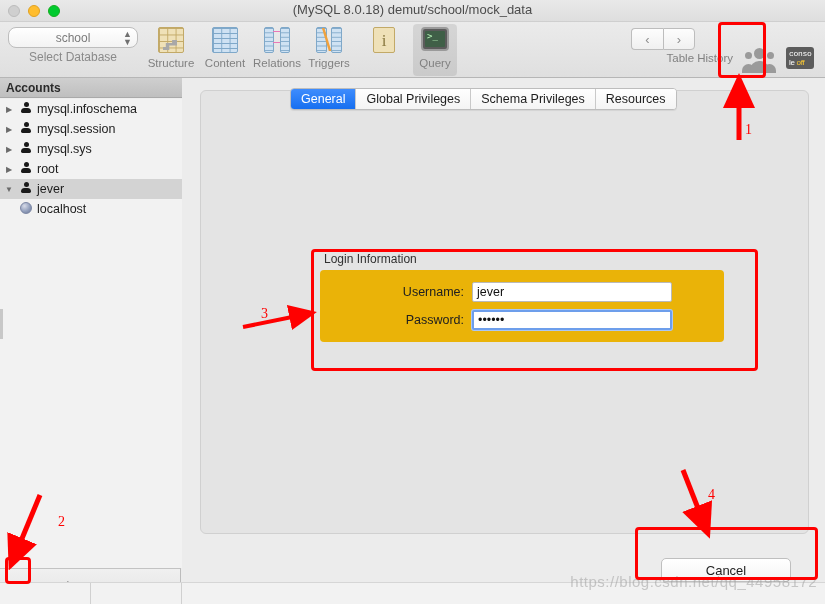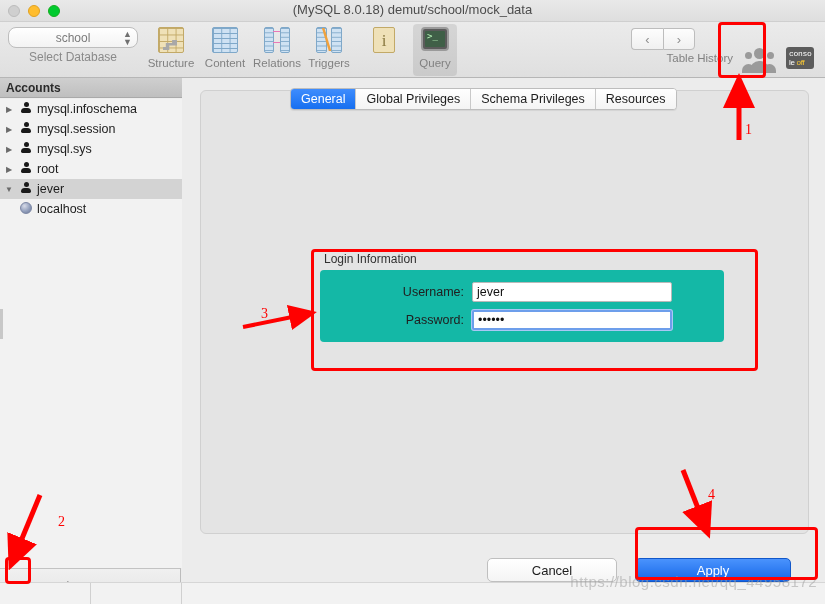--- a/index.html
+++ b/index.html
@@ -168,21 +168,21 @@
   .tab { padding: 8px 10px; height: 100%; display: flex; align-items: center;
              font-size: 12.5px; color: #1d1d1d; border-right: 1px solid #c9c9c9;
              background: linear-gradient(#fefefe,#f4f4f4); }
   .tab:last-child { border-right: none; }
   .tab.active { background: linear-gradient(#3f8dfd,#166ff0); color: #fff; }
 
   
   .loginbox { position: absolute; left: 128px; top: 174px; width: 440px; height: 110px; }
   .login-title { position: absolute; left: 14px; top: 0px; font-size: 12px; color: #303030; }
   .login-inner { position: absolute; left: 10px; top: 18px; right: 26px; height: 72px;
-             background: #14b8a6; border-radius: 4px; }
+             background: #eab308; border-radius: 4px; }
   .frow { position: absolute; left: 0; width: 100%; height: 24px; display: flex; align-items: center; }
   .frow .flabel { width: 152px; text-align: right; padding-right: 8px; font-size: 12.5px; color: #202020; }
   .ftext { width: 200px; height: 20px; background: #fff; border: 1px solid #b9b9b9;
              border-radius: 2px; font-size: 12.5px; color: #111; padding: 0 4px;
              display: flex; align-items: center; }
   .ftext.focused { border: 2px solid #6d9eeb; box-shadow: 0 0 0 1px #aac7f5; }
 
   
   .btnrow { position: absolute; right: 34px; bottom: 22px; display: flex; gap: 18px; align-items: center; }
   .btn { height: 24px; border-radius: 5px; font-size: 13px; display: flex;
@@ -377,21 +377,20 @@
         <div class="frow" style="top:38px;">
           <div class="flabel">Password:</div>
           <div class="ftext focused" placeholder="">••••••</div>
         </div>
       </div>
     </div>
   </div>
 
   <div class="btnrow">
     <div class="btn cancel">Cancel</div>
-    <div class="btn apply">Apply</div>
   </div>
 
   <div class="bottombar">
     <div class="bb-seg" style="left:90px;width:1px;"></div>
     <div class="bb-seg" style="left:181px;width:1px;"></div>
   </div>
   <div class="watermark">https://blog.csdn.net/qq_44958172</div>
 
   <div class="hl" style="left:718px; top:22px; width:48px; height:56px;"></div>
   <div class="hl" style="left:311px; top:249px; width:447px; height:122px;"></div>

